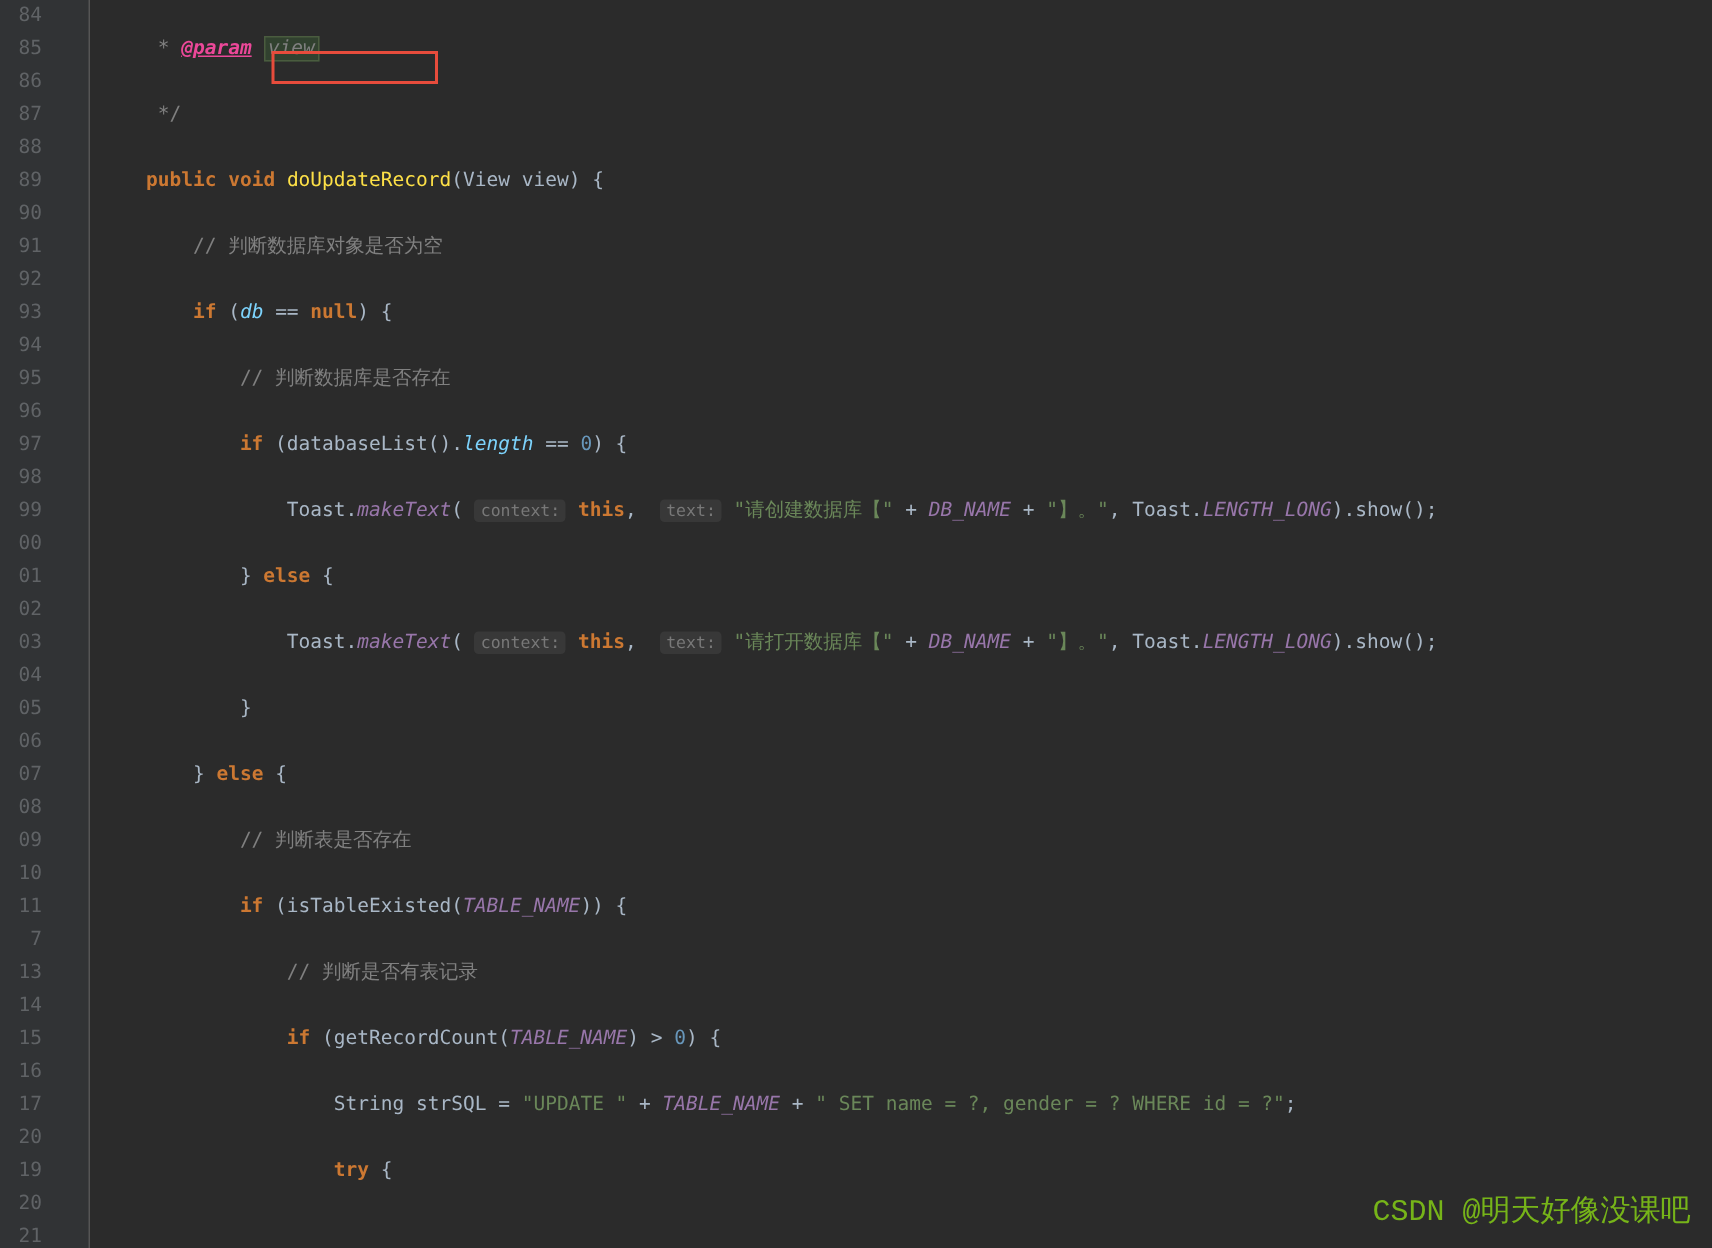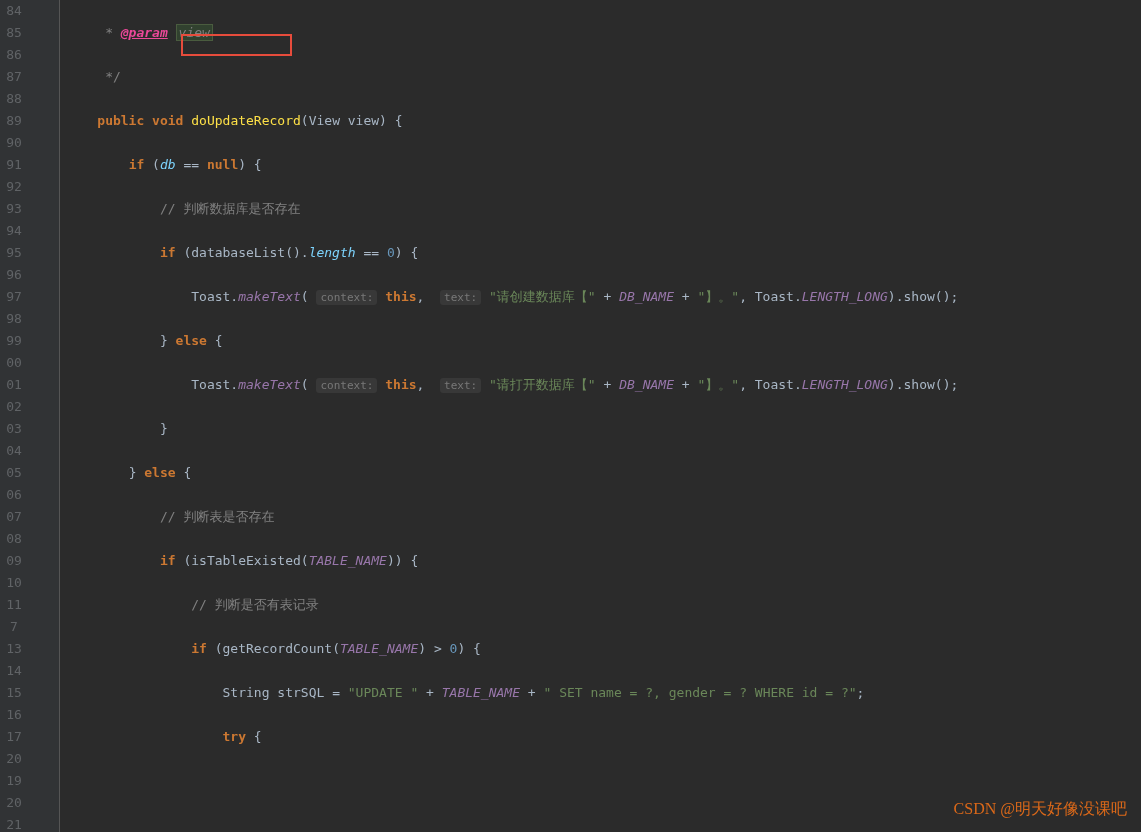--- a/index.html
+++ b/index.html
@@ -32,21 +32,21 @@
   background: #313335;
   border-right: 1px solid #555;
   flex-shrink: 0;
   position: relative;
 }
 .code {
   padding-left: 6px;
   white-space: pre;
   flex: 1;
 }
-.ln { height: 22px; text-align: center; }
+.ln { height: 22px; }
 .cd { height: 22px; }
 
 .kw { color: #cc7832; font-weight: bold; }
 .str { color: #6a8759; }
 .num { color: #6897bb; }
 .cmt { color: #808080; }
 .fld { color: #7dd3fc; font-style: italic; }
 .st-fld { color: #9876aa; font-style: italic; }
 .hint { color: #787878; background: #383838; border-radius: 3px; padding: 1px 4px; font-size: 11px; }
 .mtd { color: #fde047; }
@@ -55,23 +55,23 @@
 
 .highlight-box {
   border: 2px solid #e74c3c;
   position: absolute;
   pointer-events: none;
 }
 .watermark {
   position: absolute;
   right: 14px;
   bottom: 12px;
-  color: #f97316;
-  font-family: Liberation Serif, serif;
-  font-size: 16px;
+  color: #84cc16;
+  font-family: Liberation Mono, monospace;
+  font-size: 20px;
   opacity: 0.85;
 }
 </style>
 </head>
 <body>
 
 <div class="editor">
   <div class="gutter">
     <div class="ln">84</div>
     <div class="ln">85</div>
@@ -110,20 +110,21 @@
     <div class="ln">20</div>
     <div class="ln">19</div>
     <div class="ln">20</div>
     <div class="ln">21</div>
   </div>
   <div class="gutter-icons"></div>
   <div class="code">
 <div class="cd"><span>    </span><span class="cmt"><span> * </span><span class="doc-tag">@param</span> <span class="doc-box">view</span></span></div>
 <div class="cd"><span>    </span><span class="cmt"> */</span></div>
 <div class="cd"><span>    </span><span class="kw">public</span> <span class="kw">void</span> <span class="mtd">doUpdateRecord</span><span>(</span><span>View</span> <span>view</span><span>)</span><span> {</span></div>
+<div class="cd"><span>        </span><span class="cmt">// 判断数据库对象是否为空</span></div>
 <div class="cd"><span>        </span><span class="kw">if</span><span> (</span><span class="fld">db</span><span> == </span><span class="kw">null</span><span>) {</span></div>
 <div class="cd"><span>            </span><span class="cmt">// 判断数据库是否存在</span></div>
 <div class="cd"><span>            </span><span class="kw">if</span><span> (</span><span>databaseList</span><span>().</span><span class="fld">length</span><span> == </span><span class="num">0</span><span>) {</span></div>
 <div class="cd"><span>                </span><span><span>Toast.</span><span class="st-fld">makeText</span><span>(</span> <span class="hint">context:</span><span> </span><span class="kw">this</span><span>, </span> <span class="hint">text:</span><span> </span><span class="str">"请创建数据库【"</span><span> + </span><span class="st-fld">DB_NAME</span><span> + </span><span class="str">"】。"</span><span>, </span><span>Toast.</span><span class="st-fld">LENGTH_LONG</span><span>).show();</span></span></div>
 <div class="cd"><span>            </span><span>} </span><span class="kw">else</span><span> {</span></div>
 <div class="cd"><span>                </span><span><span>Toast.</span><span class="st-fld">makeText</span><span>(</span> <span class="hint">context:</span><span> </span><span class="kw">this</span><span>, </span> <span class="hint">text:</span><span> </span><span class="str">"请打开数据库【"</span><span> + </span><span class="st-fld">DB_NAME</span><span> + </span><span class="str">"】。"</span><span>, </span><span>Toast.</span><span class="st-fld">LENGTH_LONG</span><span>).show();</span></span></div>
 <div class="cd"><span>            </span><span>}</span></div>
 <div class="cd"><span>        </span><span>} </span><span class="kw">else</span><span> {</span></div>
 <div class="cd"><span>            </span><span class="cmt">// 判断表是否存在</span></div>
 <div class="cd"><span>            </span><span class="kw">if</span><span> (</span><span>isTableExisted</span><span>(</span><span class="st-fld">TABLE_NAME</span><span>)) {</span></div>

